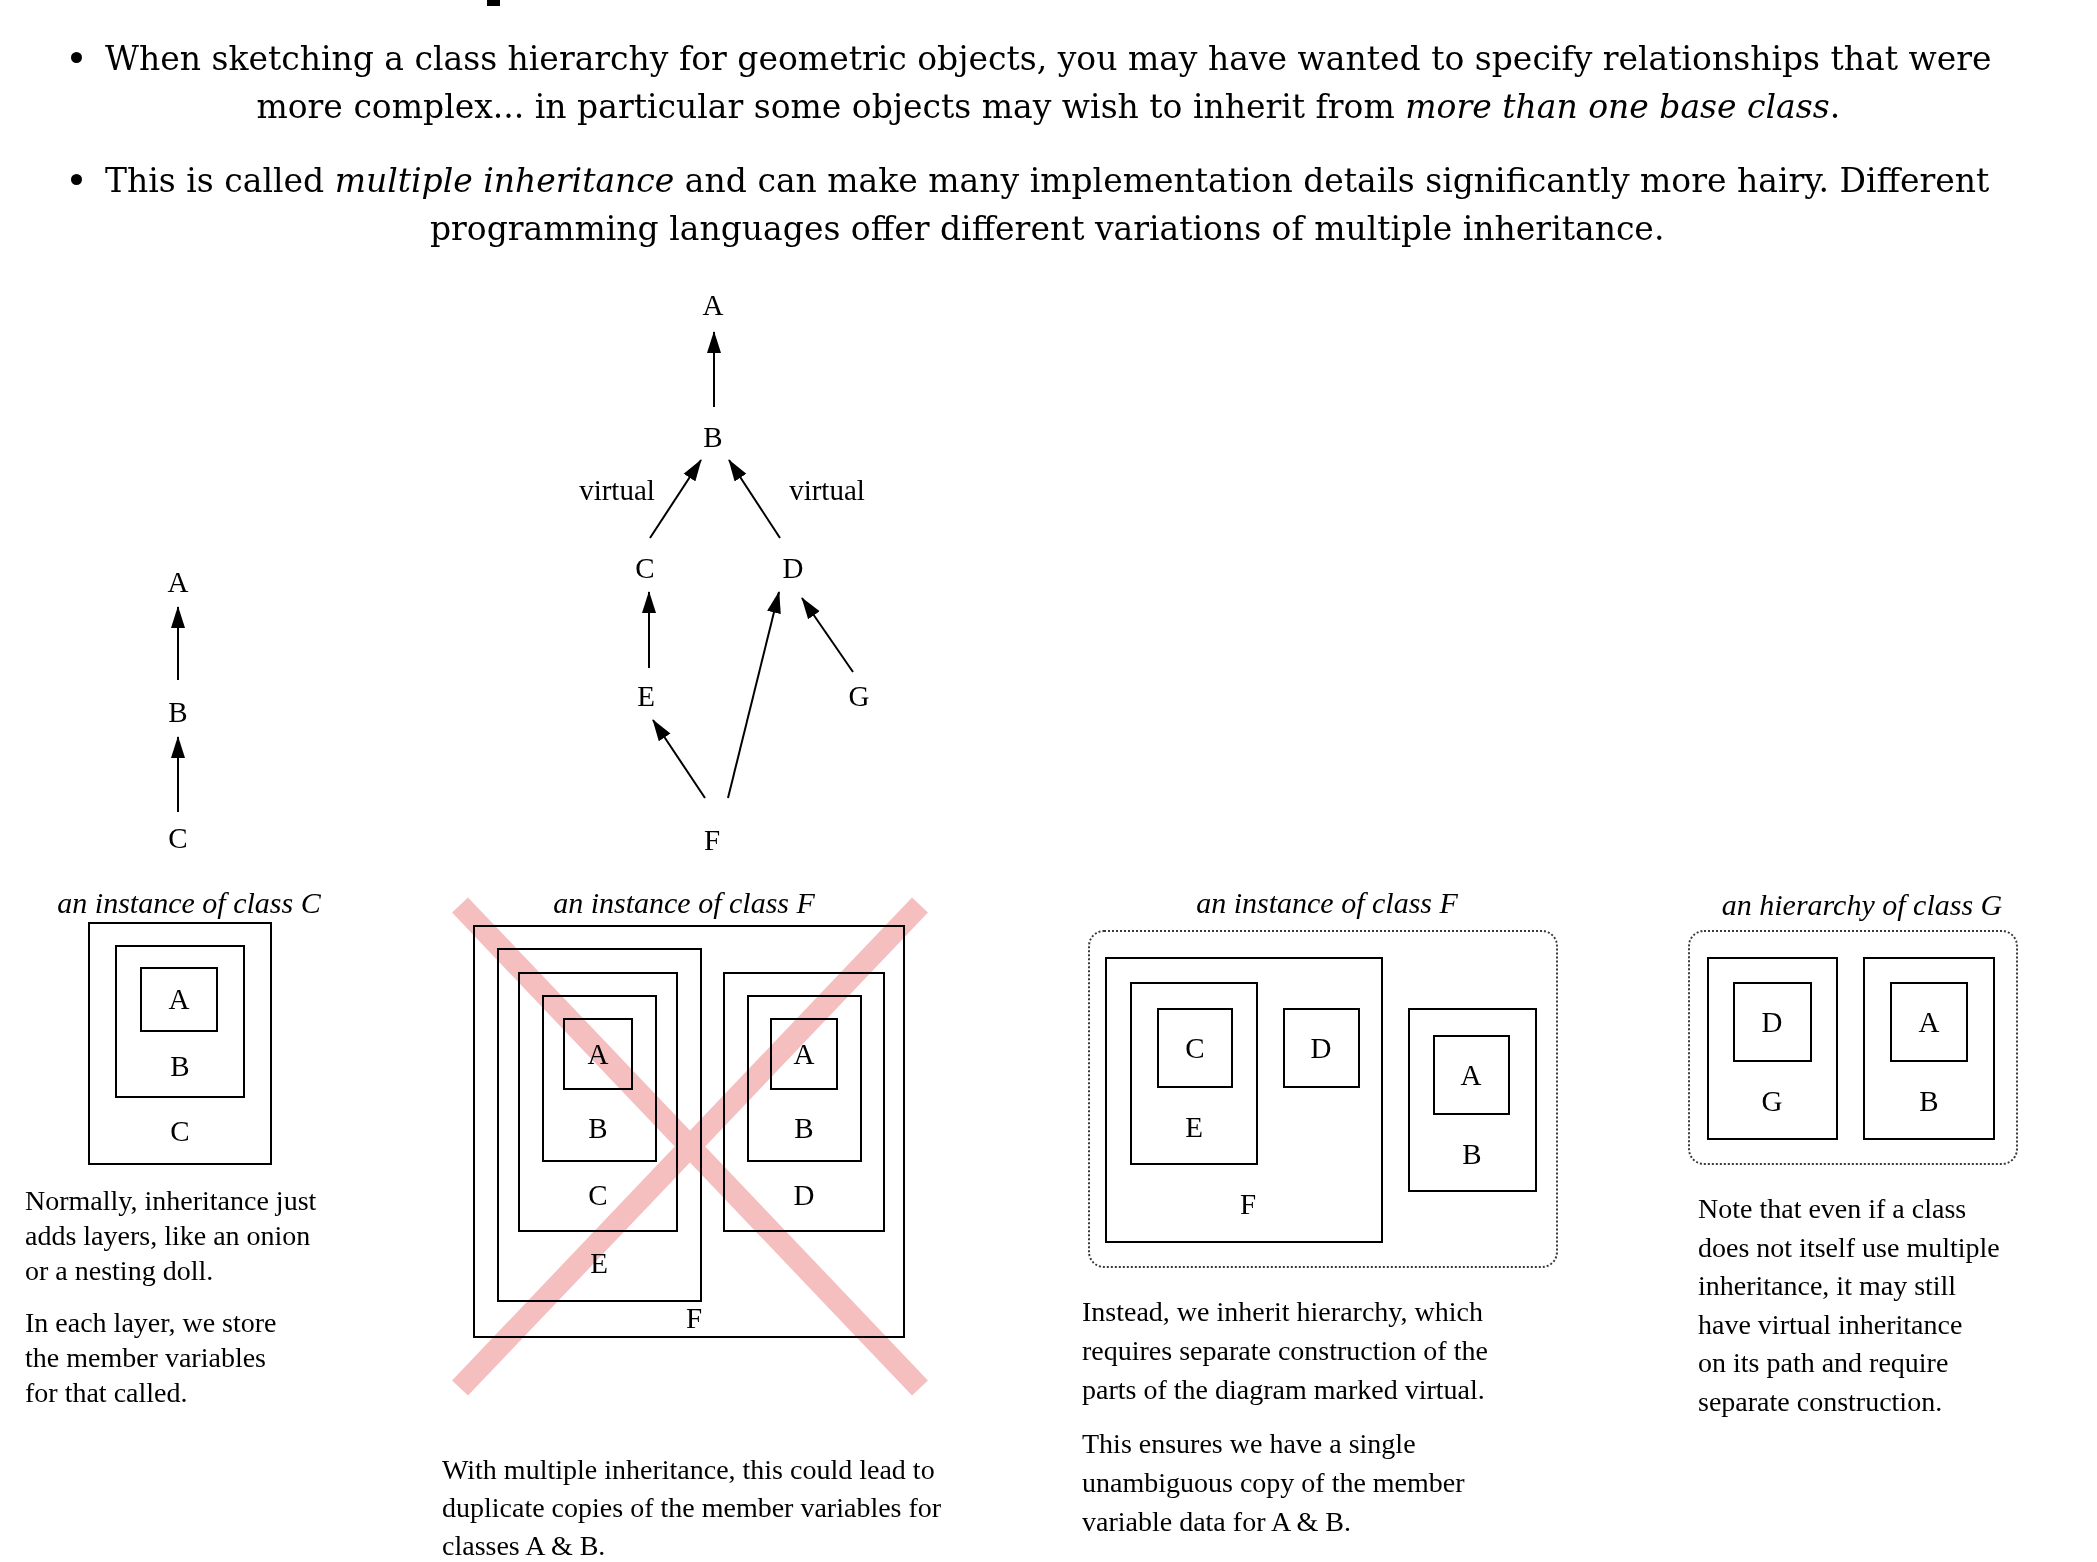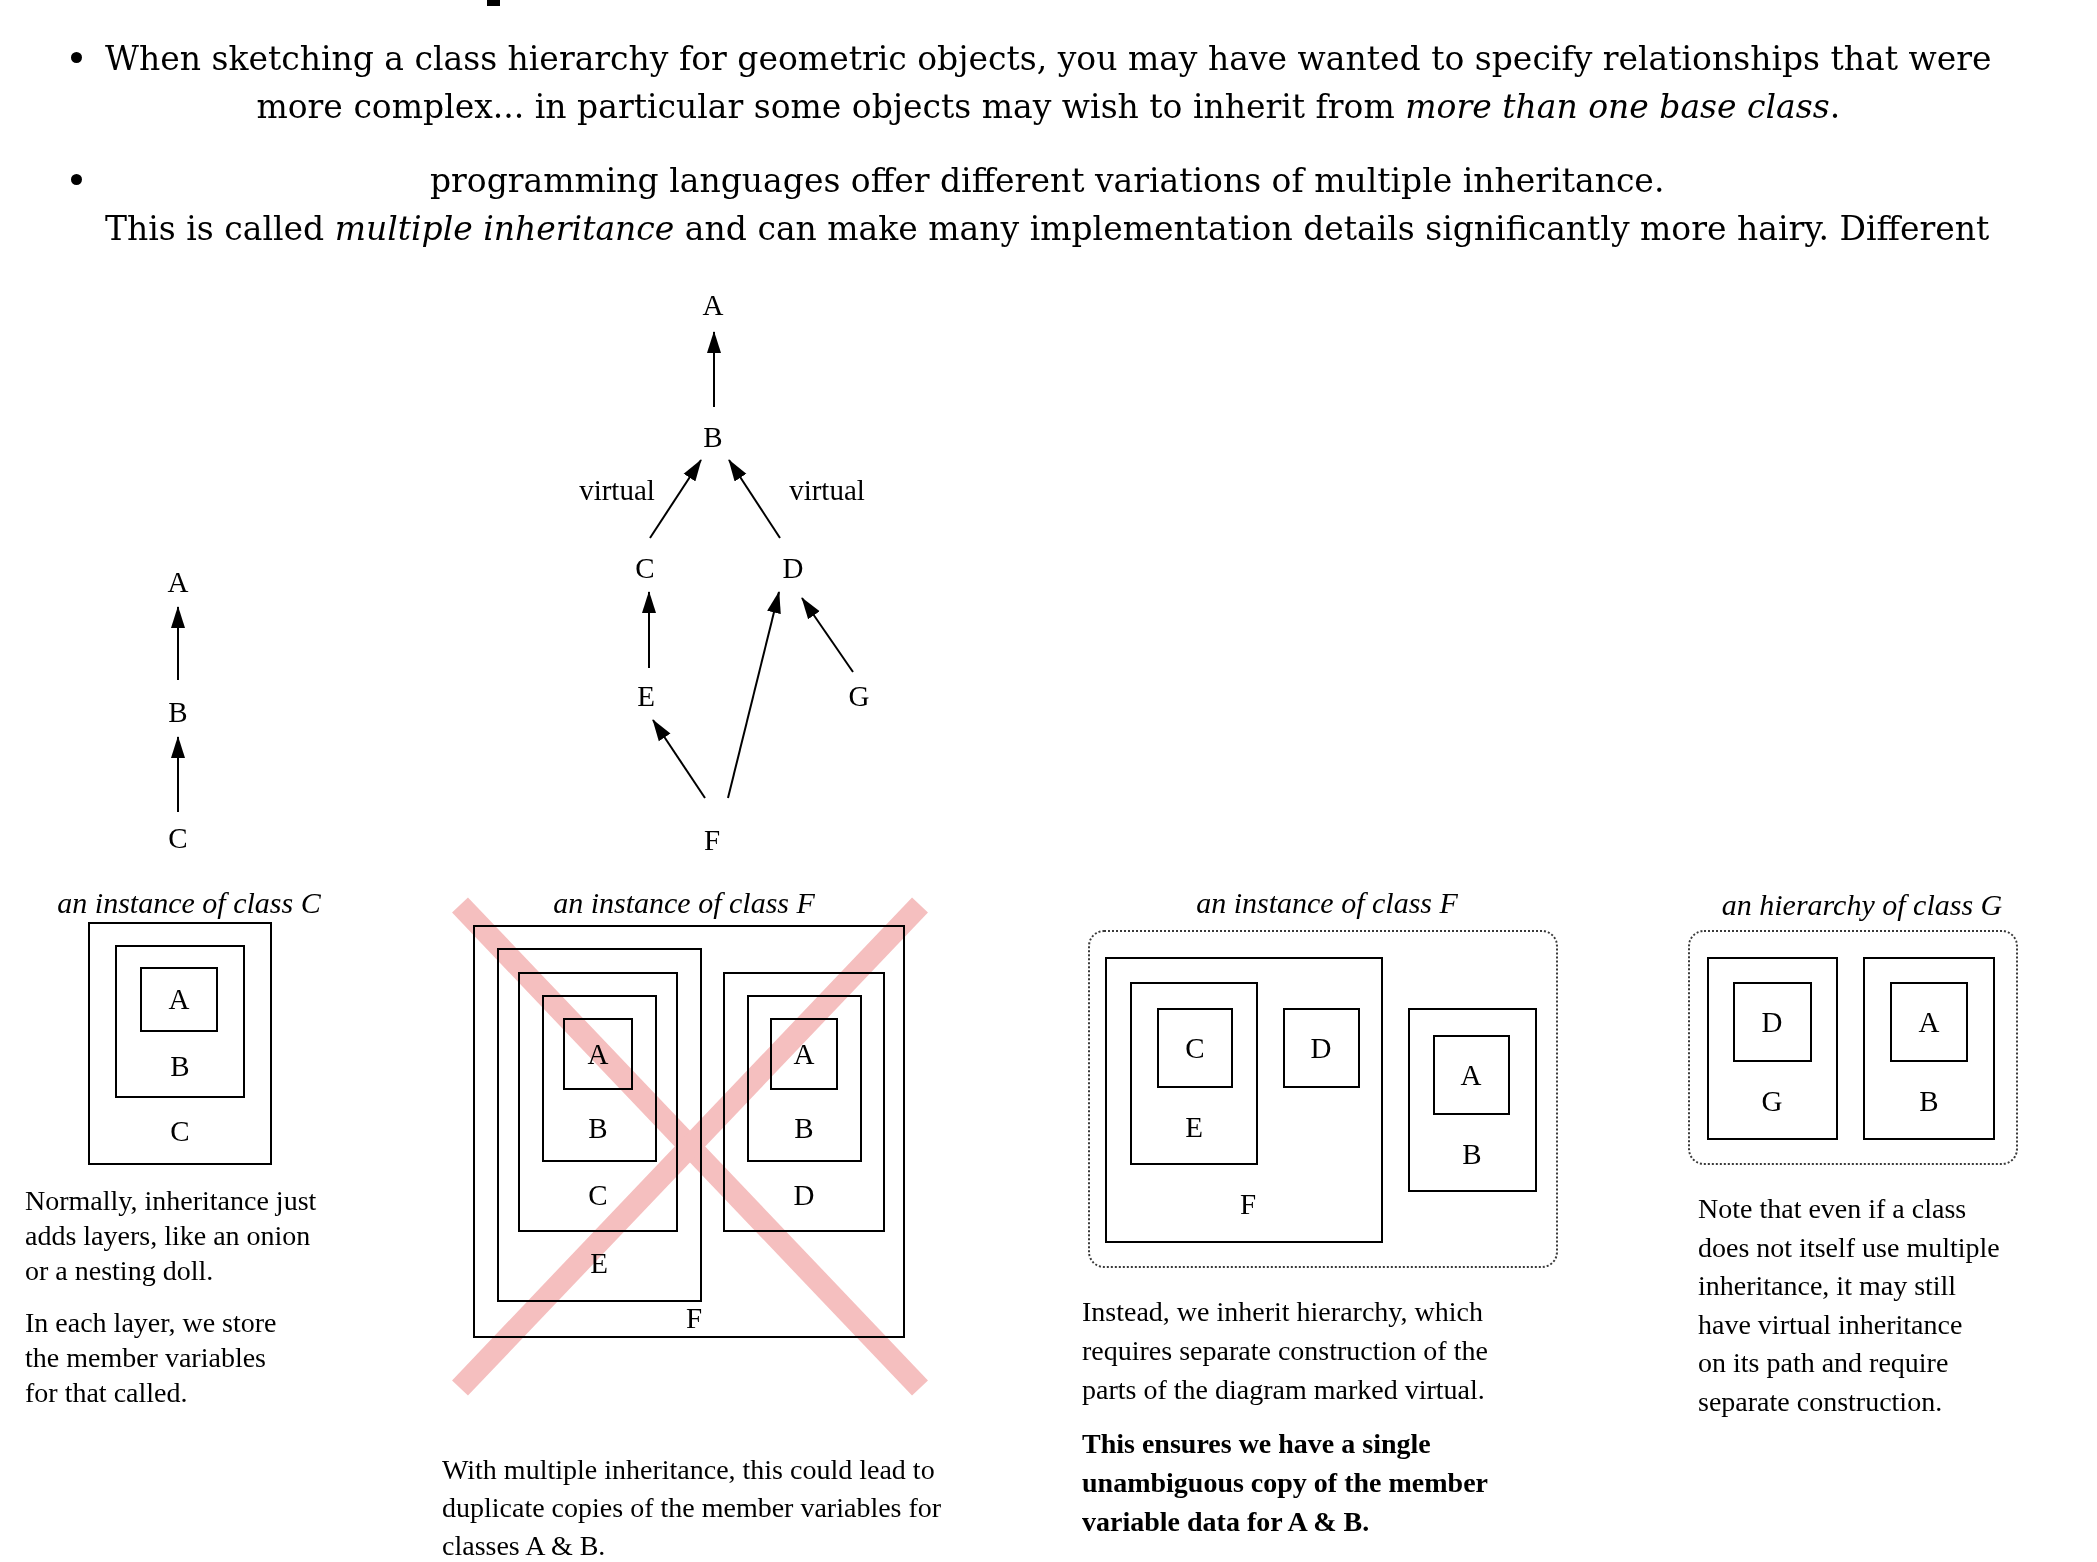--- a/index.html
+++ b/index.html
@@ -44,22 +44,22 @@
 <div class="frag" style="left:487px;top:0;width:13px;height:6px;"></div>
 
 <div class="dot" style="left:71px;top:52px;"></div>
 <div class="bullet-text" style="left:105px;top:35px;">
   <div><span>When sketching a class hierarchy for geometric objects, you may have wanted to specify relationships that were</span></div>
   <div><span>more complex... in particular some objects may wish to inherit from </span><em>more than one base class</em><span>.</span></div>
 </div>
 
 <div class="dot" style="left:71px;top:174px;"></div>
 <div class="bullet-text" style="left:105px;top:157px;">
+  <div><span>This is called </span><em>multiple inheritance</em><span> and can make many implementation details significantly more hairy.  Different</span></div>
   <div><span>programming languages offer different variations of multiple inheritance.</span></div>
-  <div><span>This is called </span><em>multiple inheritance</em><span> and can make many implementation details significantly more hairy.  Different</span></div>
 </div>
 
 <div class="node" style="left:178px;top:582px;">A</div>
 <div class="node" style="left:178px;top:712px;">B</div>
 <div class="node" style="left:178px;top:838px;">C</div>
 
 <div class="node" style="left:713px;top:305px;">A</div>
 <div class="node" style="left:713px;top:437px;">B</div>
 <div class="node" style="left:617px;top:490px;">virtual</div>
 <div class="node" style="left:827px;top:490px;">virtual</div>
@@ -122,21 +122,21 @@
 <div class="node" style="left:1248px;top:1204px;">F</div>
 <div class="bx" style="left:1408px;top:1008px;width:129px;height:184px;"></div>
 <div class="bx" style="left:1433px;top:1035px;width:77px;height:80px;"></div>
 <div class="node" style="left:1471px;top:1075px;">A</div>
 <div class="node" style="left:1472px;top:1154px;">B</div>
 <div class="para" style="left:1082px;top:1292px;line-height:39px;">
   <div>Instead, we inherit hierarchy, which</div>
   <div>requires separate construction of the</div>
   <div>parts of the diagram marked virtual.</div>
 </div>
-<div class="para" style="left:1082px;top:1424px;line-height:39px;font-weight:bold;">
+<div class="para" style="left:1082px;top:1424px;line-height:39px;">
   <div>This ensures we have a single</div>
   <div>unambiguous copy of the member</div>
   <div>variable data for A &amp; B.</div>
 </div>
 
 <div class="cap" style="left:1862px;top:888px;">an hierarchy of class G</div>
 <div class="dotted" style="left:1688px;top:930px;width:330px;height:235px;"></div>
 <div class="bx" style="left:1707px;top:957px;width:131px;height:183px;"></div>
 <div class="bx" style="left:1733px;top:982px;width:79px;height:80px;"></div>
 <div class="node" style="left:1772px;top:1022px;">D</div>

